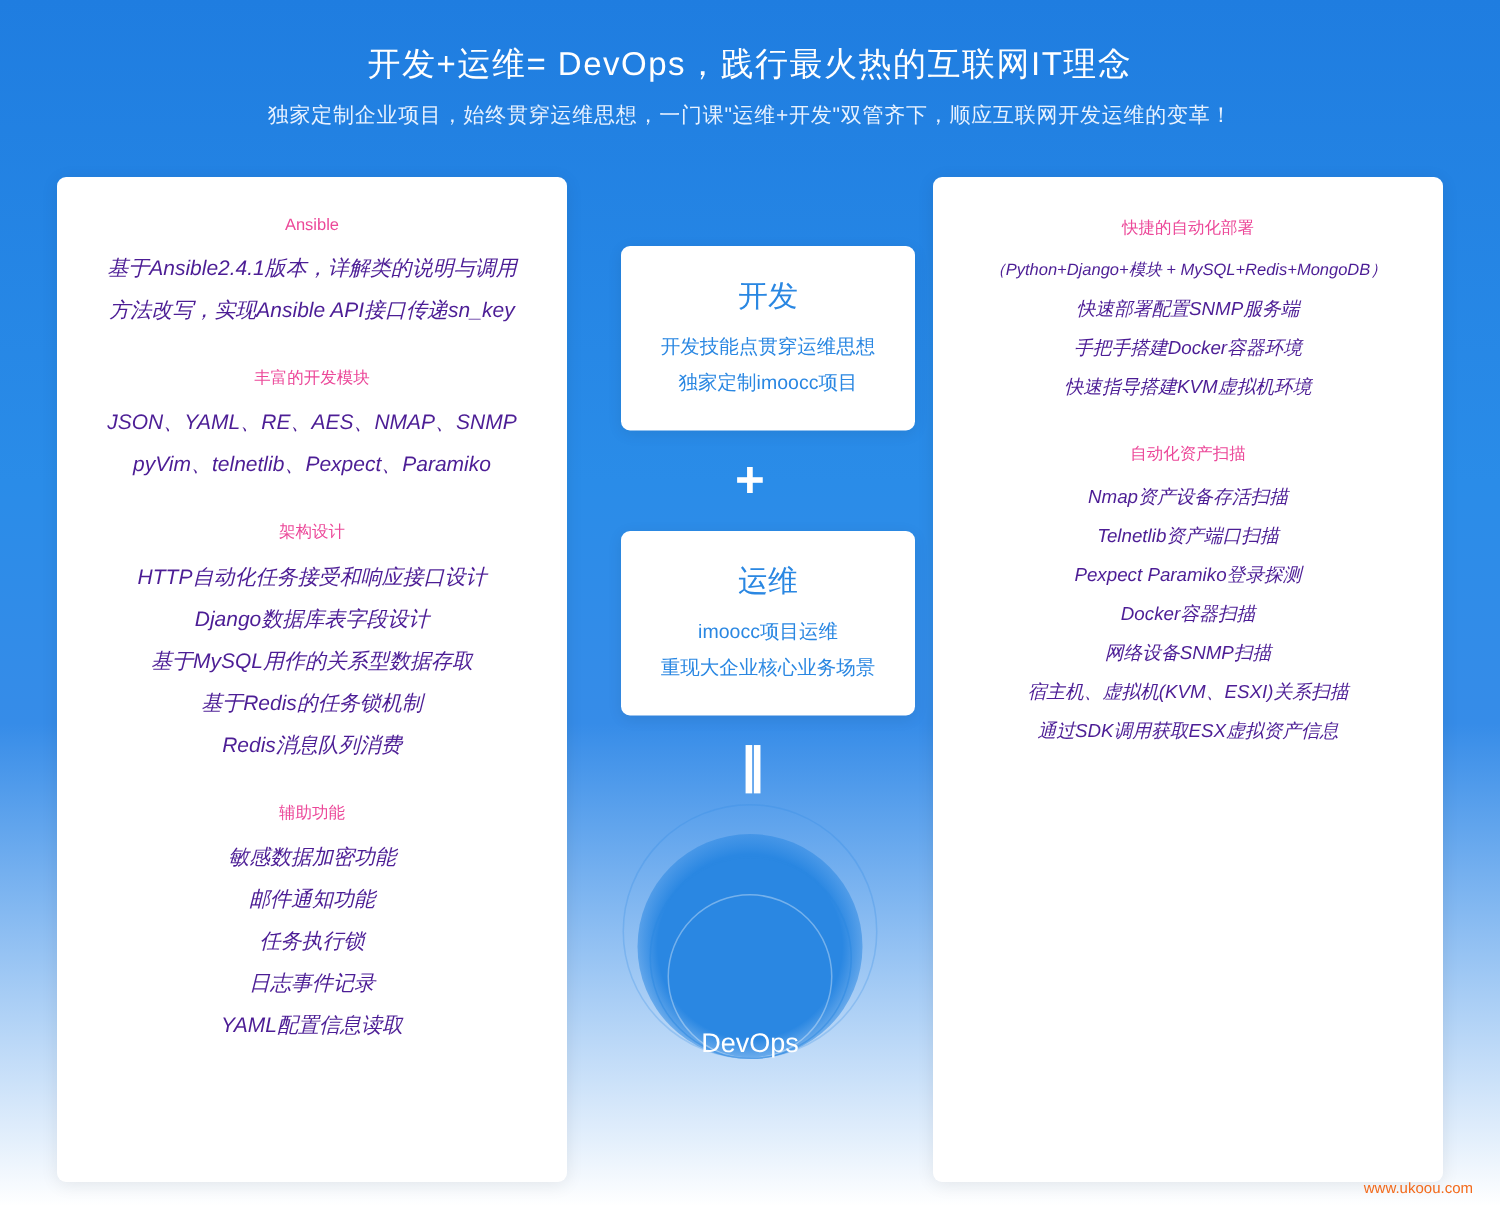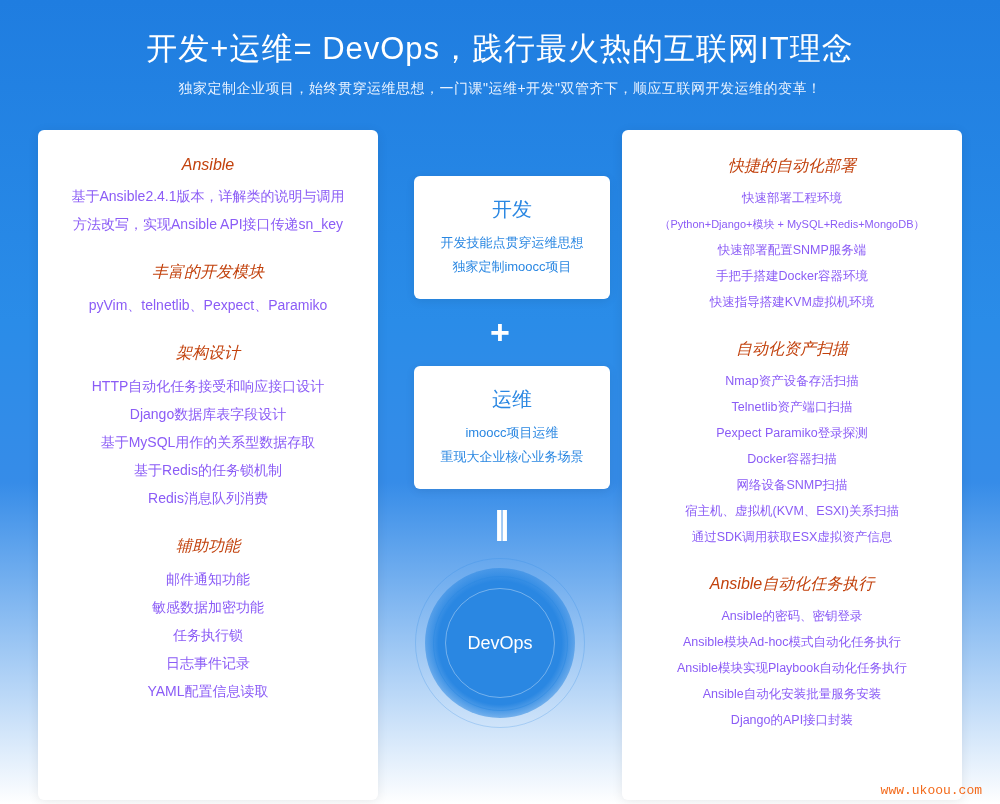--- a/index.html
+++ b/index.html
@@ -10,21 +10,21 @@
   background: linear-gradient(180deg, #1f7de0 0%, #2a8ce8 40%, #368ce8 60%, #fff 100%);
   position: relative;
   overflow: hidden;
 }
 .hero {
   text-align: center;
   padding-top: 28px;
   color: #fff;
 }
 .hero h1 {
-  font-size: 31px;
+  font-size: 22px;
   font-weight: 400;
   letter-spacing: 1px;
 }
 .hero p {
   font-size: 14px;
   margin-top: 10px;
   color: #e8f2ff;
   letter-spacing: 0.5px;
 }
 .content {
@@ -46,29 +46,29 @@
   width: 340px;
   height: 670px;
 }
 .panel-right {
   right: 38px;
   top: 0;
   width: 340px;
   height: 670px;
 }
 .section-title {
-  color: #c2410c;
-  font-size: 16px;
+  color: #ec4899;
+  font-size: 11px;
   margin-bottom: 8px;
-  font-style: italic;
 }
 .section-items {
-  color: #8b5cf6;
+  color: #4c1d95;
   font-size: 14px;
   line-height: 28px;
+  font-style: italic;
 }
 .section-items.small {
   font-size: 12.5px;
   line-height: 26px;
 }
 .section { margin-bottom: 24px; }
 .section:last-child { margin-bottom: 0; }
 
 .center-col {
   position: absolute;
@@ -103,41 +103,41 @@
   margin: 14px 0;
 }
 .equals { letter-spacing: -4px; font-family: Arial; }
 .devops-circle {
   width: 150px;
   height: 150px;
   margin: 26px auto 0;
   border-radius: 50%;
   background: radial-gradient(circle, #2a87e2 0%, #2a87e2 58%, rgba(42,135,226,0) 85%);
   display: flex;
-  align-items: center;
+  align-items: flex-end;
   justify-content: center;
   position: relative;
 }
 .devops-ring {
   position: absolute;
   border: 1px solid rgba(255,255,255,0.35);
   border-radius: 50%;
 }
 .ring1 { width: 110px; height: 110px; }
 .ring2 { width: 135px; height: 135px; border-color: rgba(42,135,226,0.5);}
 .ring3 { width: 170px; height: 170px; border-color: rgba(42,135,226,0.25);}
 .devops-label { color: #fff; font-size: 18px; z-index: 2; }
 
 .watermark {
   position: absolute;
   right: 18px;
   bottom: 6px;
   color: #f36a1b;
-  font-size: 13px;
-  font-family: Liberation Mono, monospace;
+  font-size: 10px;
+  font-family: Liberation Sans, sans-serif;
 }
 </style>
 </head>
 <body>
 
 <div class="hero">
   <h1>开发+运维= DevOps，践行最火热的互联网IT理念</h1>
   <p>独家定制企业项目，始终贯穿运维思想，一门课"运维+开发"双管齐下，顺应互联网开发运维的变革！</p>
 </div>
 
@@ -147,38 +147,39 @@
     <div class="section">
       <div class="section-title">Ansible</div>
       <div class="section-items">
         <div>基于Ansible2.4.1版本，详解类的说明与调用</div>
         <div>方法改写，实现Ansible API接口传递sn_key</div>
       </div>
     </div>
     <div class="section">
       <div class="section-title">丰富的开发模块</div>
       <div class="section-items">
+        <div>JSON、YAML、RE、AES、NMAP、SNMP</div>
         <div>pyVim、telnetlib、Pexpect、Paramiko</div>
       </div>
     </div>
     <div class="section">
       <div class="section-title">架构设计</div>
       <div class="section-items">
         <div>HTTP自动化任务接受和响应接口设计</div>
         <div>Django数据库表字段设计</div>
         <div>基于MySQL用作的关系型数据存取</div>
         <div>基于Redis的任务锁机制</div>
         <div>Redis消息队列消费</div>
       </div>
     </div>
     <div class="section">
       <div class="section-title">辅助功能</div>
       <div class="section-items">
+        <div>敏感数据加密功能</div>
         <div>邮件通知功能</div>
-        <div>敏感数据加密功能</div>
         <div>任务执行锁</div>
         <div>日志事件记录</div>
         <div>YAML配置信息读取</div>
       </div>
     </div>
   </div>
 
   <div class="center-col">
     <div style="height:46px"></div>
     <div class="center-card">
@@ -198,46 +199,35 @@
       <div class="devops-ring ring2"></div>
       <div class="devops-ring ring3"></div>
       <div class="devops-label">DevOps</div>
     </div>
   </div>
 
   <div class="panel panel-right">
     <div class="section">
       <div class="section-title">快捷的自动化部署</div>
       <div class="section-items small">
-        <div>快速部署工程环境</div>
         <div style="font-size:11px">（Python+Django+模块 + MySQL+Redis+MongoDB）</div>
         <div>快速部署配置SNMP服务端</div>
         <div>手把手搭建Docker容器环境</div>
         <div>快速指导搭建KVM虚拟机环境</div>
       </div>
     </div>
     <div class="section">
       <div class="section-title">自动化资产扫描</div>
       <div class="section-items small">
         <div>Nmap资产设备存活扫描</div>
         <div>Telnetlib资产端口扫描</div>
         <div>Pexpect Paramiko登录探测</div>
         <div>Docker容器扫描</div>
         <div>网络设备SNMP扫描</div>
         <div>宿主机、虚拟机(KVM、ESXI)关系扫描</div>
         <div>通过SDK调用获取ESX虚拟资产信息</div>
       </div>
     </div>
-    <div class="section">
-      <div class="section-title">Ansible自动化任务执行</div>
-      <div class="section-items small">
-        <div>Ansible的密码、密钥登录</div>
-        <div>Ansible模块Ad-hoc模式自动化任务执行</div>
-        <div>Ansible模块实现Playbook自动化任务执行</div>
-        <div>Ansible自动化安装批量服务安装</div>
-        <div>Django的API接口封装</div>
-      </div>
-    </div>
   </div>
 
 </div>
 
 <div class="watermark">www.ukoou.com</div>
 
 </body></html>

